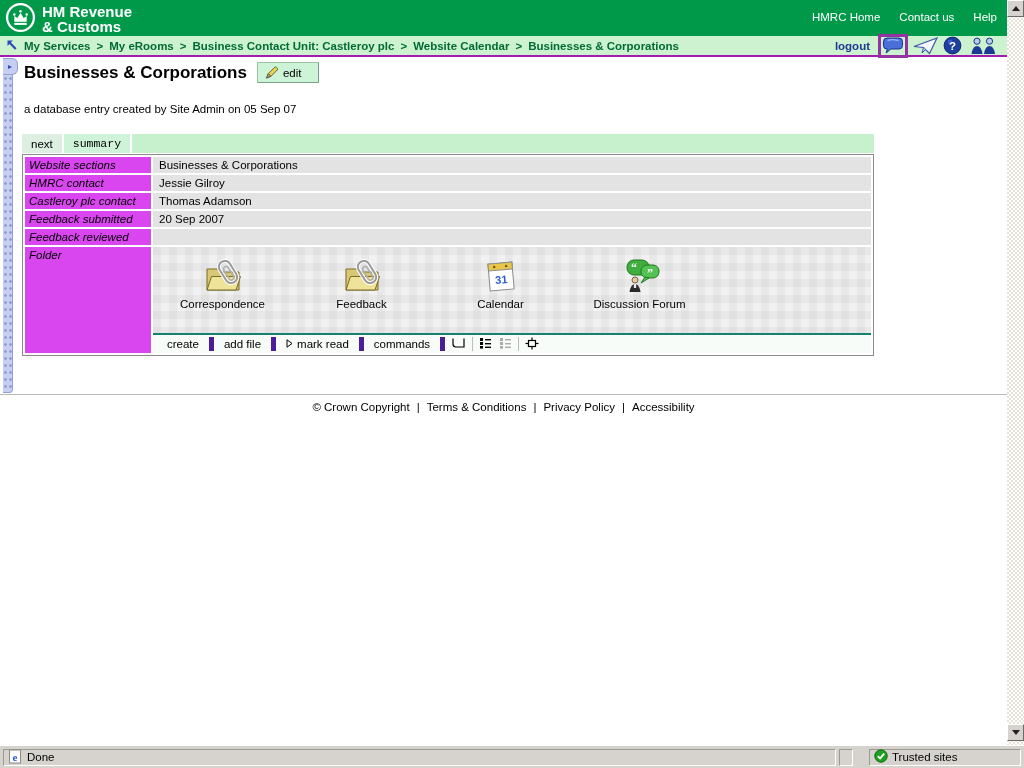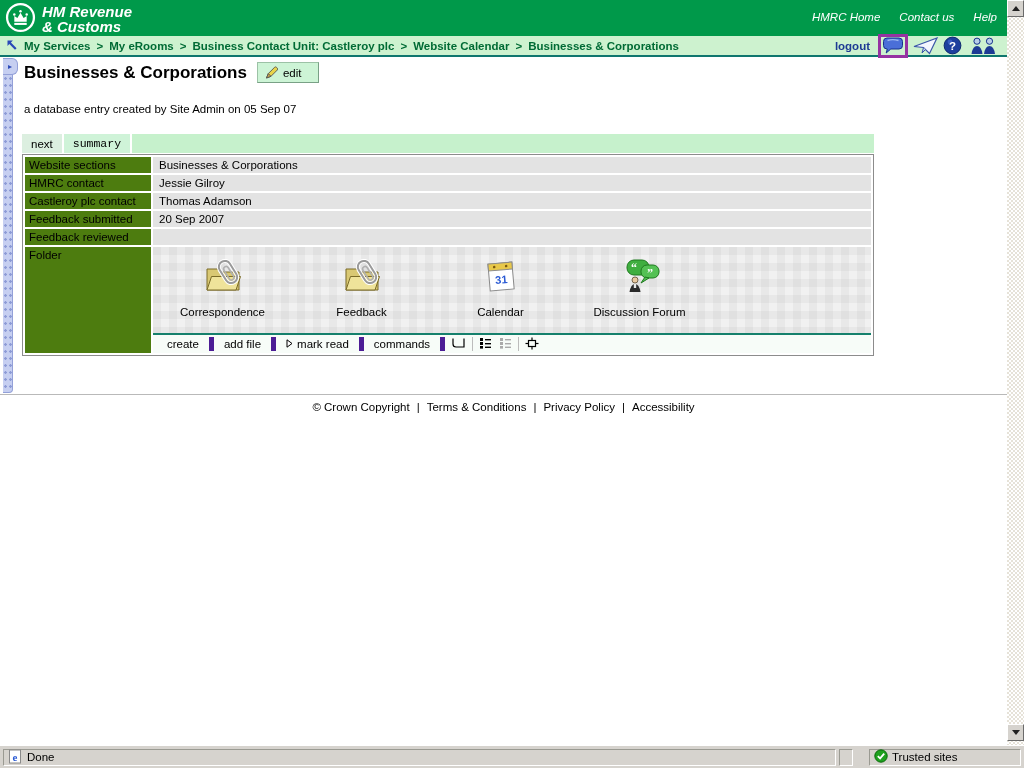--- a/index.html
+++ b/index.html
@@ -3,29 +3,29 @@
 <meta charset="utf-8">
 <style>
   * { box-sizing: border-box; }
   html,body { margin:0; padding:0; }
   body {
     width:1024px; height:768px; position:relative; overflow:hidden;
     background:#ffffff; font-family:"Liberation Sans", sans-serif; font-size:11px; color:#000;
   }
 
   
-  .header { position:absolute; left:0; top:0; width:1007px; height:36px; background:#00994a;font-style:italic; }
+  .header { position:absolute; left:0; top:0; width:1007px; height:36px; background:#00994a; }
   .logo { position:absolute; left:5px; top:2px; display:flex; align-items:center; }
   .logo-text { color:#fff; font-weight:bold; font-size:15px; line-height:15px; margin-left:6px; }
   .header-links { position:absolute; right:10px; top:11px; display:flex; gap:19px; }
   .header-links span { color:#fff; font-size:11.5px;text-align:right; }
 
   
   .crumbbar { position:absolute; left:0; top:36px; width:1007px; height:21px;
-    background:#cdf2cf; border-bottom:2px solid #0f766e; display:flex; align-items:center; padding:0 6px; }
+    background:#cdf2cf; border-bottom:2px solid #a21caf; display:flex; align-items:center; padding:0 6px; }
   .crumbs { display:flex; align-items:center; gap:6px; font-weight:bold; font-size:11.5px; color:#006b35; white-space:nowrap; }
   .crumb-sep { color:#006b35; }
   .crumb-right { position:absolute; right:8px; top:0; height:19px; display:flex; align-items:center; }
   .logout { color:#1d3a94; font-weight:bold; font-size:11.5px; margin-right:8px; }
   .hl-box { border:3px solid #9633a2; height:24px; width:30px; display:flex; align-items:center; justify-content:center; background:#cdf2cf; margin-right:3px; }
   .cicon { display:flex; align-items:center; justify-content:center; margin:0 2px; }
 
   
   .drawer { position:absolute; left:3px; top:60px; width:10px; height:333px;
     background-color:#c6cff1; border:1px solid #93a0d8; border-left:none;
@@ -43,33 +43,33 @@
   .byline { position:absolute; left:24px; top:103px; font-size:11.5px; }
 
   
   .eroom { position:absolute; left:22px; top:134px; width:852px; }
   .tabbar { height:19px; background:#c6f1cc; display:flex; }
   .tab { padding:0 9px; display:flex; align-items:center; font-size:11.5px; border-right:2px solid #fff; }
   .tab-next { background:#dcefe0; }
   .tab-summary { background:#cff3d8;font-family:Liberation Mono, monospace; }
 
   table.entry { width:100%; margin-top:1px; border:1px solid #8c8c8c; background:#fff; border-collapse:separate; border-spacing:2px; }
-  td.lbl { width:126px; background:#4d7c0f; font-size:11.5px; padding:2px 4px; vertical-align:top; }
+  td.lbl { width:126px; background:#d946ef; font-size:11.5px; padding:2px 4px; vertical-align:top;font-style:italic; }
   td.val { background:#e3e3e3; font-size:11.5px; padding:2px 6px; height:15px; }
   td.folder-cell { background:#c8f5d1; padding:0; vertical-align:top; }
 
   .panel { height:88px; border-bottom:2px solid #15806c;
     background-color:#f1f1f1;
     background-image:linear-gradient(90deg, rgba(0,0,0,0.035) 50%, transparent 50%),
                      linear-gradient(rgba(0,0,0,0.035) 50%, transparent 50%);
     background-size:16px 16px;
     display:flex; padding-top:7px; }
   .folder-item { width:139px; display:flex; flex-direction:column; align-items:center; font-size:11.5px; }
   .folder-item .fi-icon { height:40px; display:flex; align-items:flex-end; justify-content:center; }
-  .folder-item .fi-label { margin-top:12px; }
+  .folder-item .fi-label { margin-top:4px; }
 
   .cmdbar { height:18px; display:flex; align-items:center; background:#f7fcf8; padding-left:4px; font-size:11.5px; }
   .cmd { padding:0 10px; height:14px; display:flex; align-items:center; gap:4px; border-right:5px solid #4c1d95; }
   .cmd-icons { padding:0 6px; display:flex; align-items:center; gap:7px; border-right:1px solid #bcbcbc; height:14px; }
   .cmd-icons.last { border-right:none; }
 
   
   .page-divider { position:absolute; left:0; top:394px; width:1007px; height:1px; background:#b9b9b9; }
   .footer { position:absolute; left:0; top:401px; width:1007px; text-align:center; font-size:11.5px; }
   .footer .fsep { margin:0 7px; }

